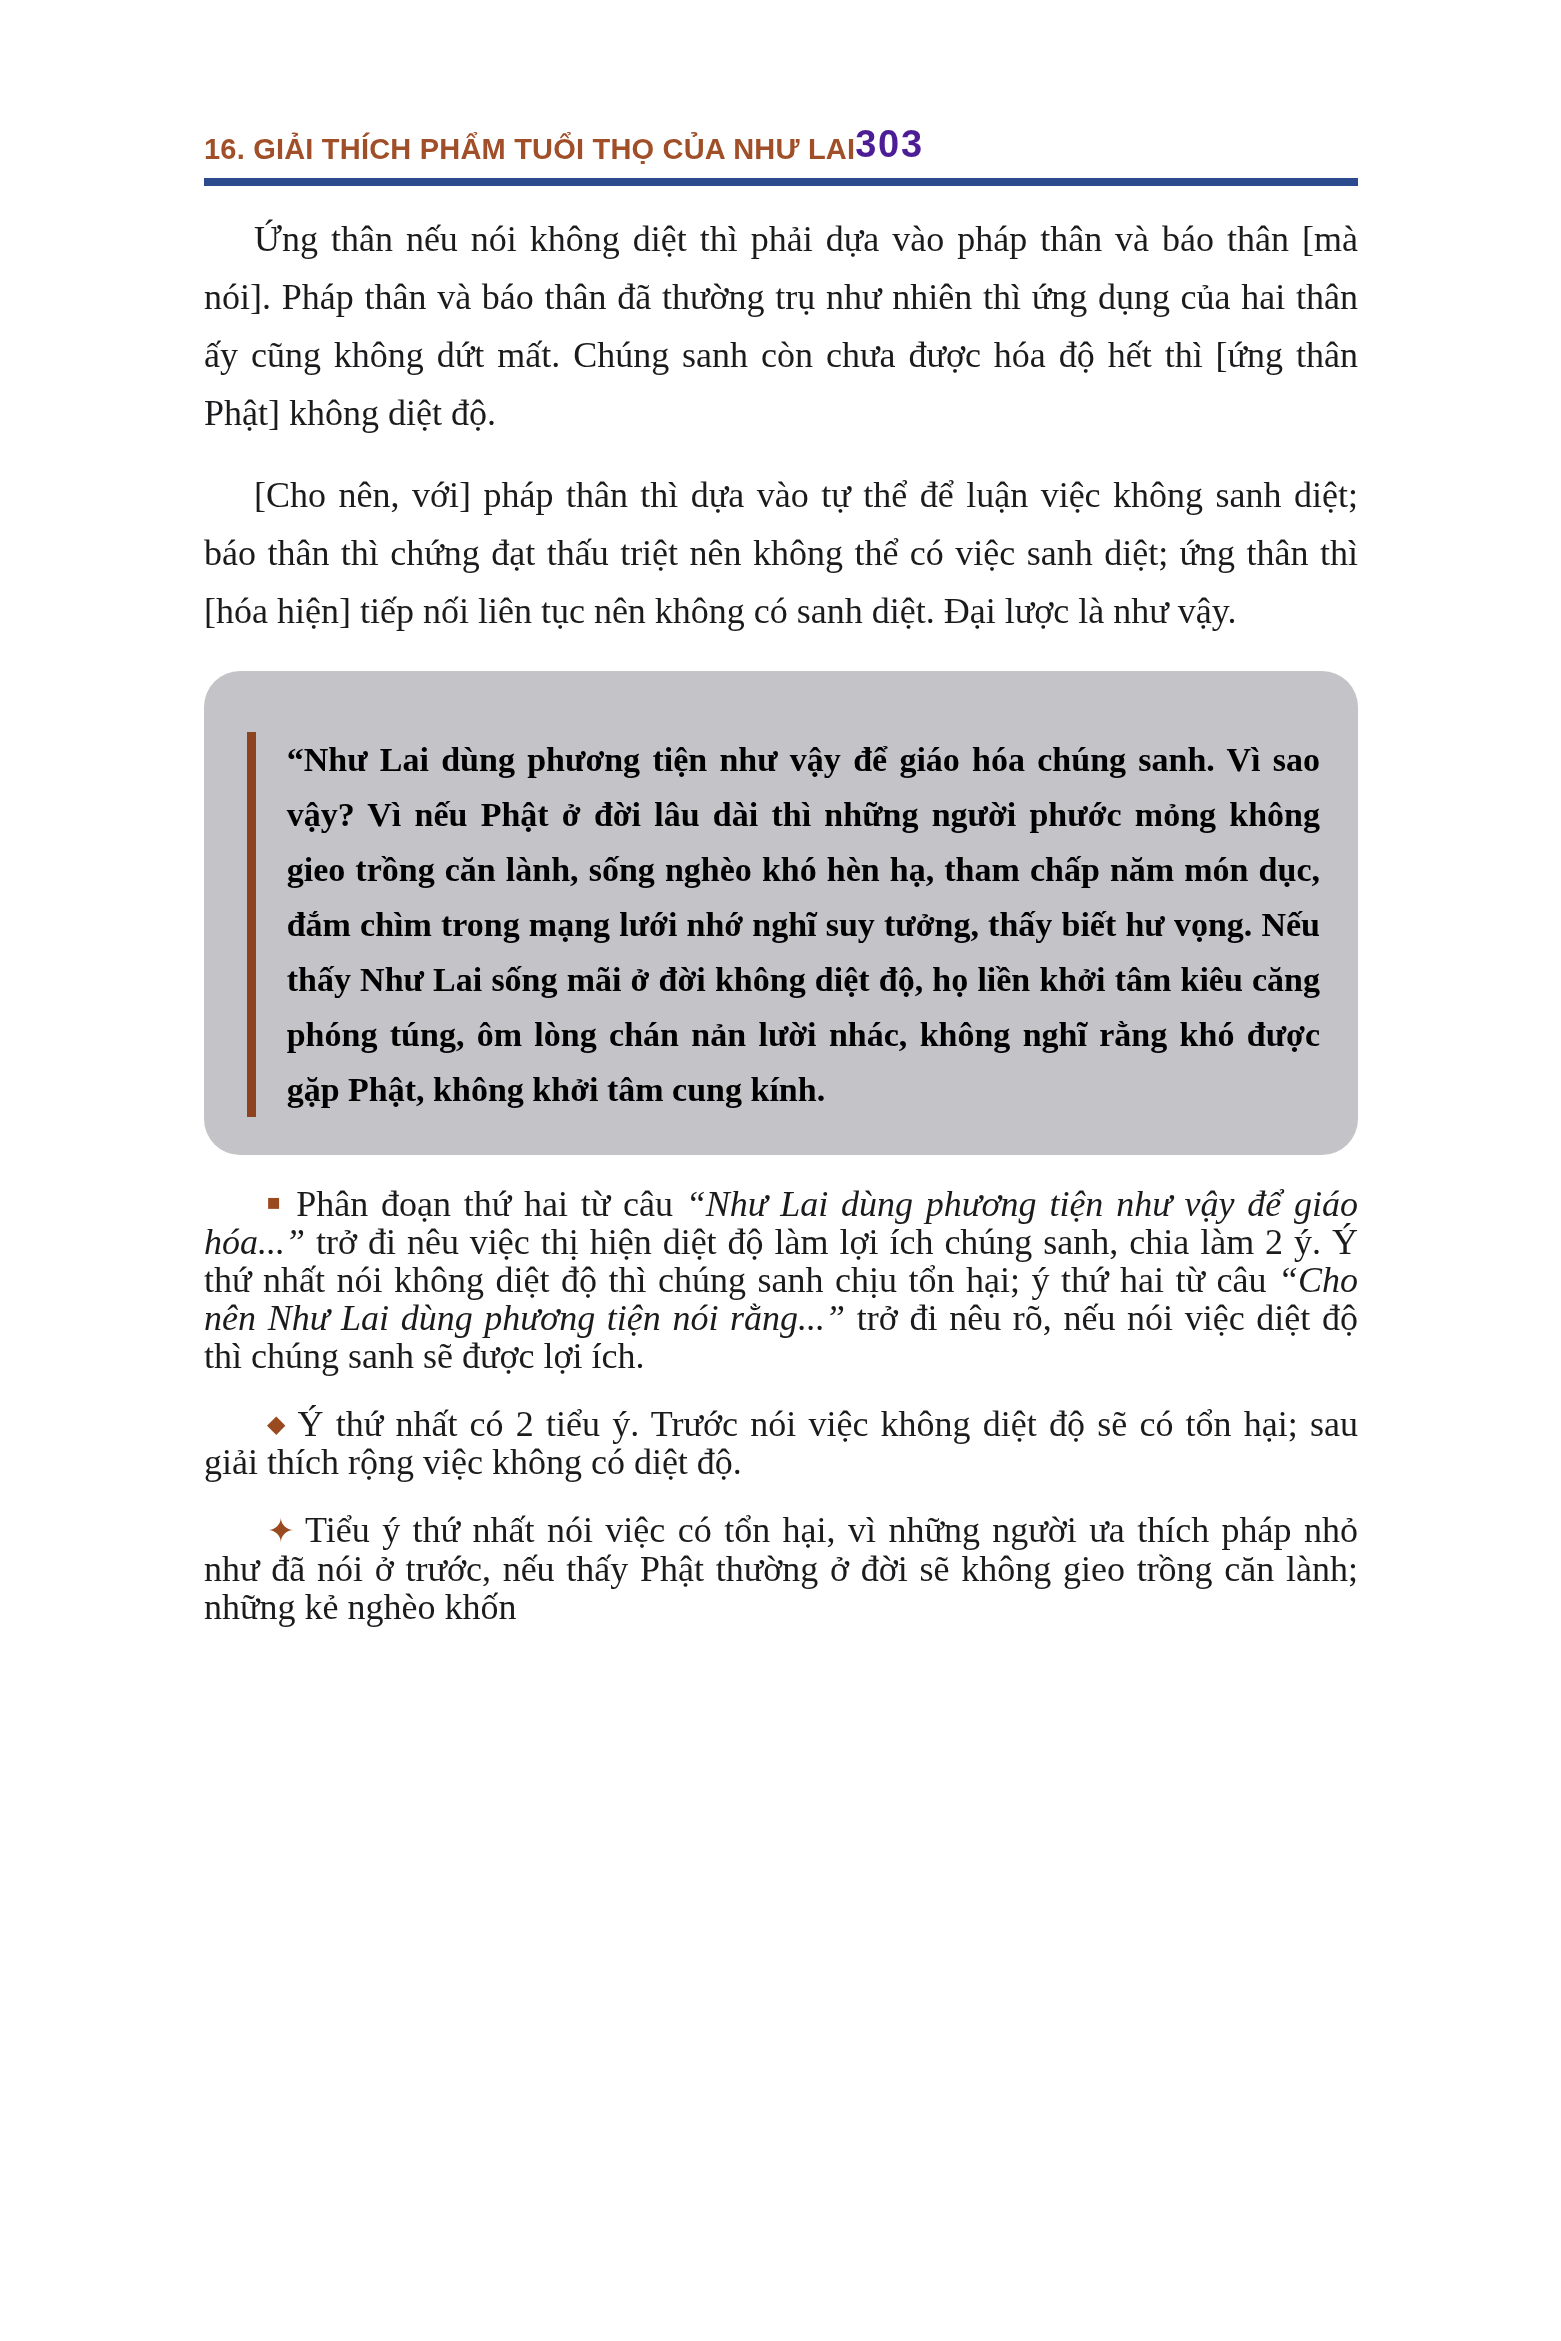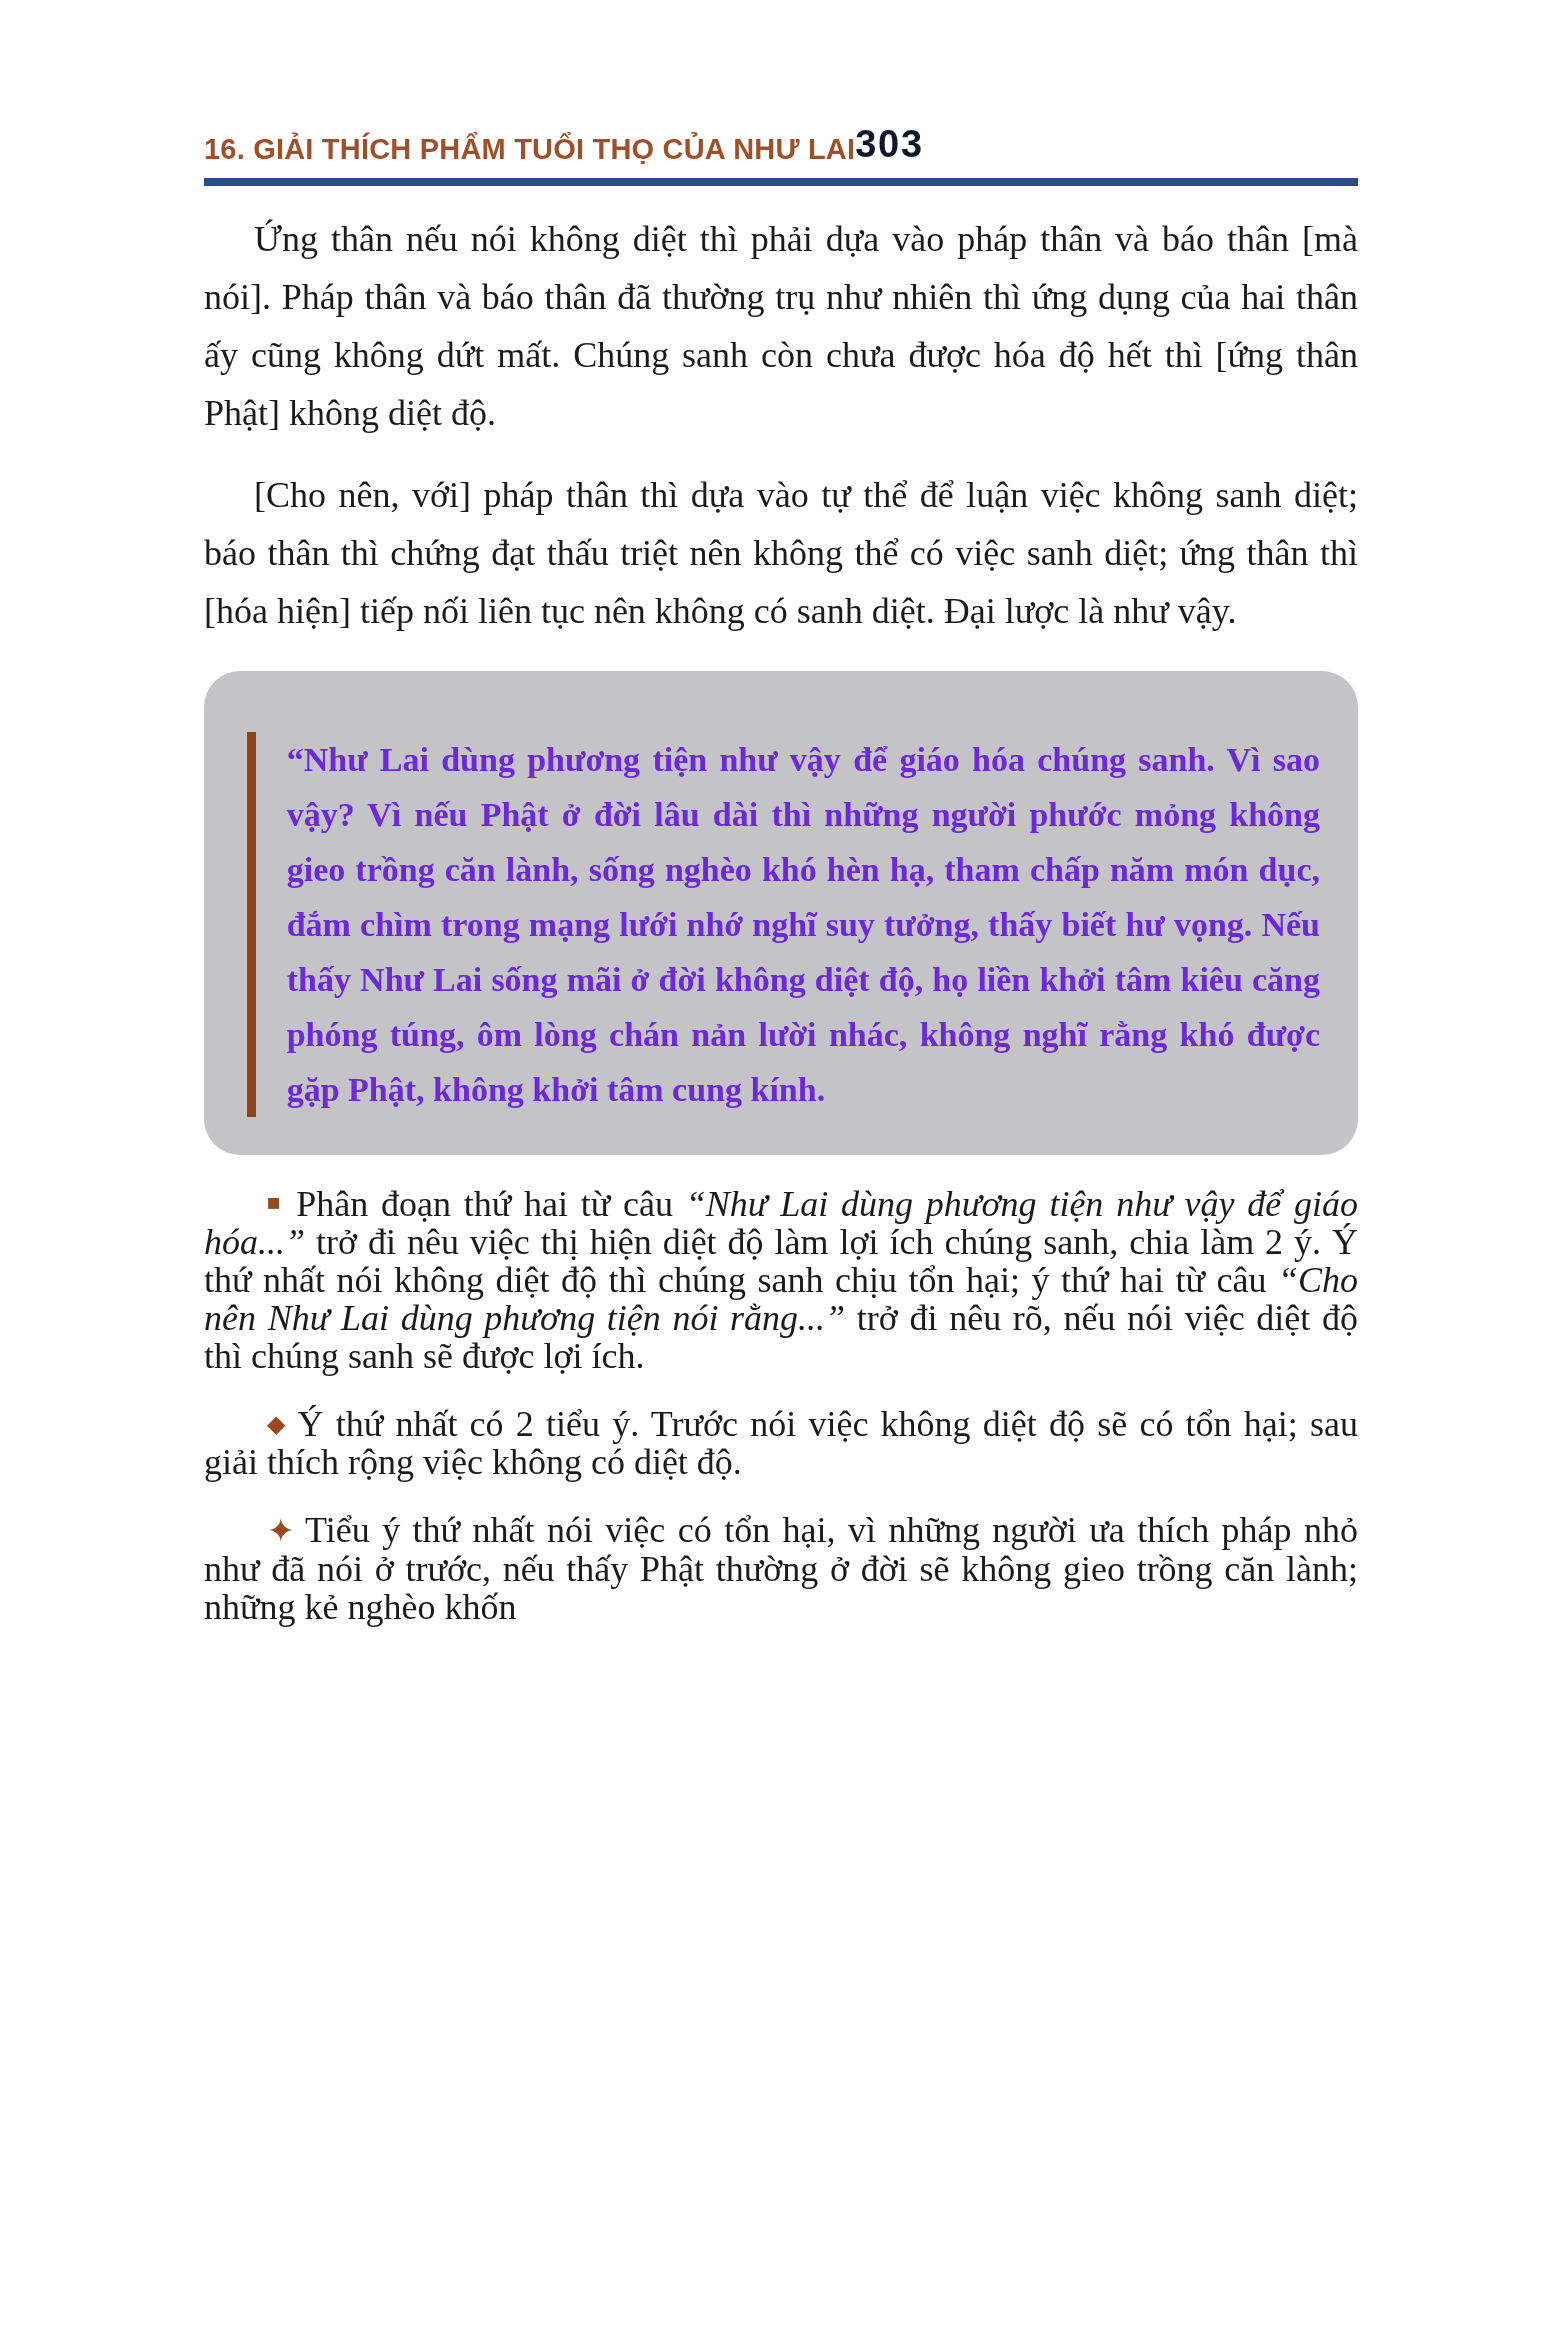--- a/index.html
+++ b/index.html
@@ -19,21 +19,21 @@
     margin-top:123px;
     display:flex; justify-content:flex-start; align-items:flex-end;
   }
   .chapter-title {
     font-family:"Liberation Sans", sans-serif;
     font-weight:700; font-size:29px; letter-spacing:0.2px;
     color:#a04f28;
   }
   .page-number {
     font-family:"Liberation Sans", sans-serif;
-    font-weight:700; font-size:38px; color:#0f172a;
+    font-weight:700; font-size:38px; color:#4c1d95;
     letter-spacing:1.7px;
   }
   .header-rule { height:7.8px; background:#2b4b8e; margin-top:12px; }
 
   
   p.body-par {
     margin:24px 0 0 0;
     font-size:36px; line-height:58px;
     text-align:justify;
     text-justify:inter-word;
@@ -52,21 +52,21 @@
     margin:0; text-align:center;
     font-size:38px; font-weight:700; letter-spacing:0.9px;
     color:#141416;
   }
   .sutra-quote-wrap { display:flex; margin-top:35px; }
   .quote-accent-bar { flex:0 0 8.7px; background:#8d441e; }
   .sutra-quote {
     margin:0; padding-left:31px;
     font-size:34px; font-weight:700; line-height:55px;
     text-align:justify; text-justify:inter-word;
-    color:#6d28d9;
+    color:#000000;
   }
 
   
   p.bullet-par {
     margin:29.5px 0 0 0;
     font-size:36px; line-height:38px;
     text-align:justify; text-justify:inter-word;
     text-indent:63px;
   }
   .bullet { color:#9a4a1f; display:inline-block; text-indent:0; }

